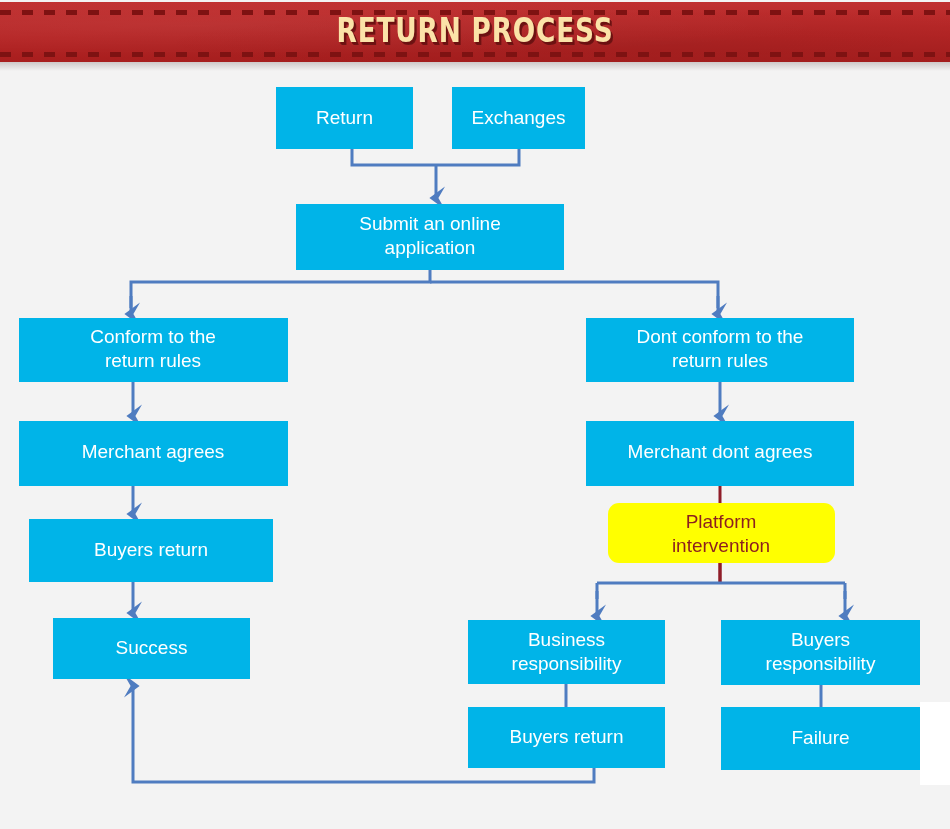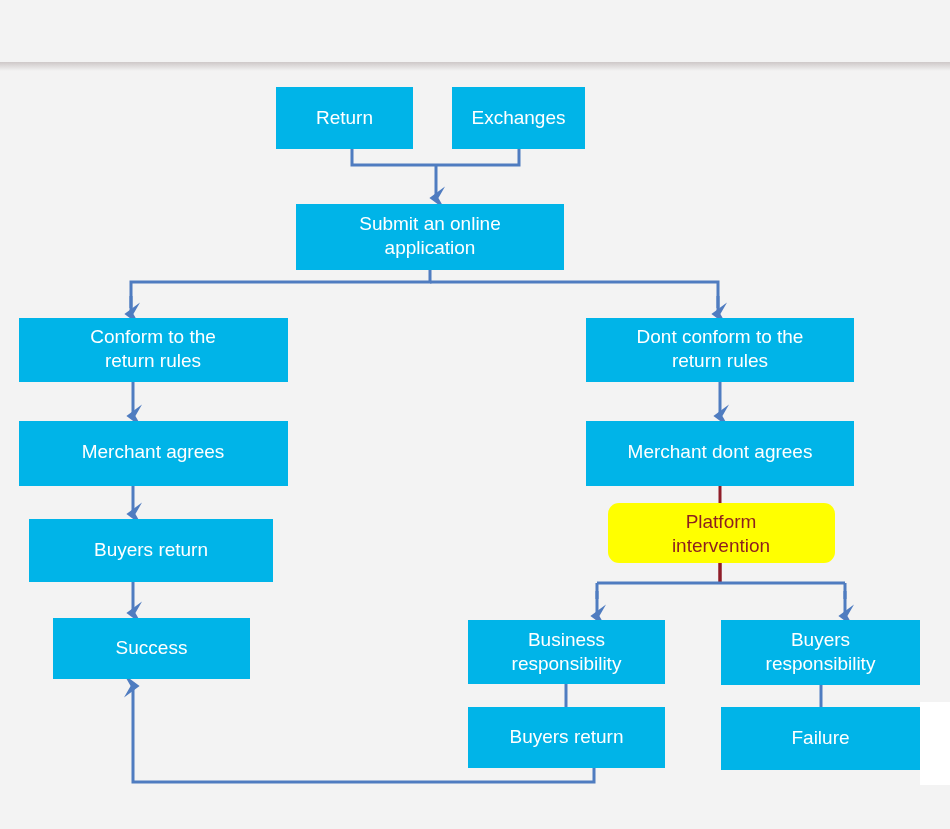--- a/index.html
+++ b/index.html
@@ -104,20 +104,26 @@
     fill: none;
   }
   .connector.red { stroke: #8f1d28; }
   .white-patch { fill: #ffffff; }
 </style>
 </head>
 <body>
 
 <div id="page">
 
+  <div id="banner">
+    <div class="texture"></div>
+    <div class="stitch top"></div>
+    <div class="stitch bottom"></div>
+    <div id="banner-title">RETURN PROCESS</div>
+  </div>
   <div id="banner-shadow"></div>
 
   <svg id="flow" viewBox="0 0 950 758">
     <defs>
       <marker id="arrow-blue" markerWidth="9" markerHeight="9" refX="4.2" refY="3.4" orient="auto" markerUnits="strokeWidth">
         <path d="M0.4,0.4 L4.2,5.6 L8.0,0.4 L4.2,2.6 Z" fill="#4f7cc0"></path>
       </marker>
     </defs>
 
     <g>

